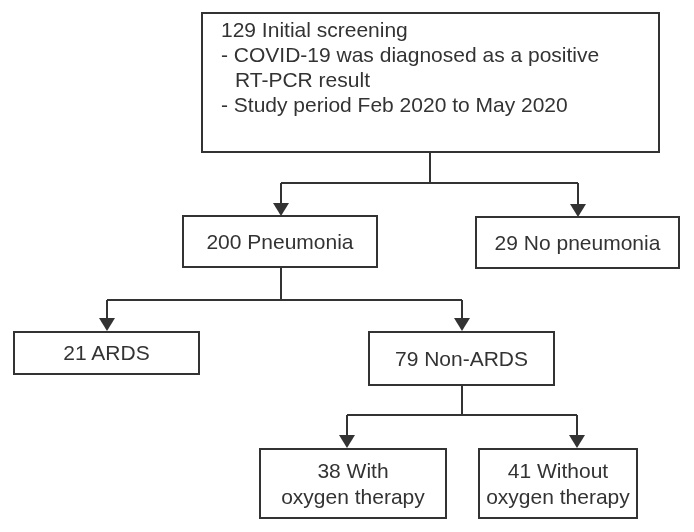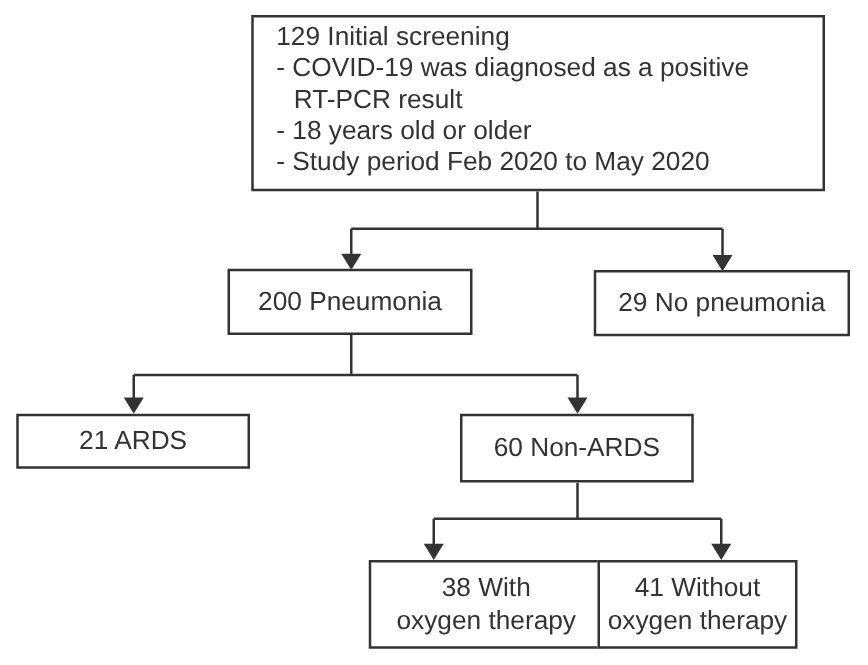--- a/index.html
+++ b/index.html
@@ -49,21 +49,21 @@
     line-height: 25px;
     white-space: nowrap;
   }
   .top-box .indent {
     padding-left: 14px;
   }
   .pneumonia-box       { left: 182px; top: 215px; width: 196px; height: 53px; }
   .no-pneumonia-box    { left: 475px; top: 216px; width: 205px; height: 53px; }
   .ards-box            { left: 13px;  top: 331px; width: 187px; height: 44px; }
   .non-ards-box        { left: 368px; top: 331px; width: 187px; height: 55px; }
-  .with-oxygen-box     { left: 259px; top: 448px; width: 188px; height: 71px; margin-left: 36px; }
+  .with-oxygen-box     { left: 259px; top: 448px; width: 188px; height: 71px; }
   .without-oxygen-box  { left: 478px; top: 448px; width: 160px; height: 71px; }
 </style>
 </head>
 <body>
 
 <div class="canvas">
 
   <svg class="connectors" width="694" height="532" viewBox="0 0 694 532">
     <path d="M430 153 V183
              M281 183 H578
@@ -82,38 +82,37 @@
     <polygon points="99,318 115,318 107,331" fill="#333333"></polygon>
     <polygon points="454,318 470,318 462,331" fill="#333333"></polygon>
     <polygon points="339,435 355,435 347,448" fill="#333333"></polygon>
     <polygon points="569,435 585,435 577,448" fill="#333333"></polygon>
   </svg>
 
   <div class="box top-box">
     <div>129 Initial screening</div>
     <div>- COVID-19 was diagnosed as a positive</div>
     <div class="indent">RT-PCR result</div>
-    <div>- 18 years old or older</div>
     <div>- Study period Feb 2020 to May 2020</div>
   </div>
 
   <div class="box centered pneumonia-box">
     <div>200 Pneumonia</div>
   </div>
 
   <div class="box centered no-pneumonia-box">
     <div>29 No pneumonia</div>
   </div>
 
   <div class="box centered ards-box">
     <div>21 ARDS</div>
   </div>
 
   <div class="box centered non-ards-box">
-    <div>60 Non-ARDS</div>
+    <div>79 Non-ARDS</div>
   </div>
 
   <div class="box centered with-oxygen-box">
     <div>38 With</div>
     <div>oxygen therapy</div>
   </div>
 
   <div class="box centered without-oxygen-box">
     <div>41 Without</div>
     <div>oxygen therapy</div>

